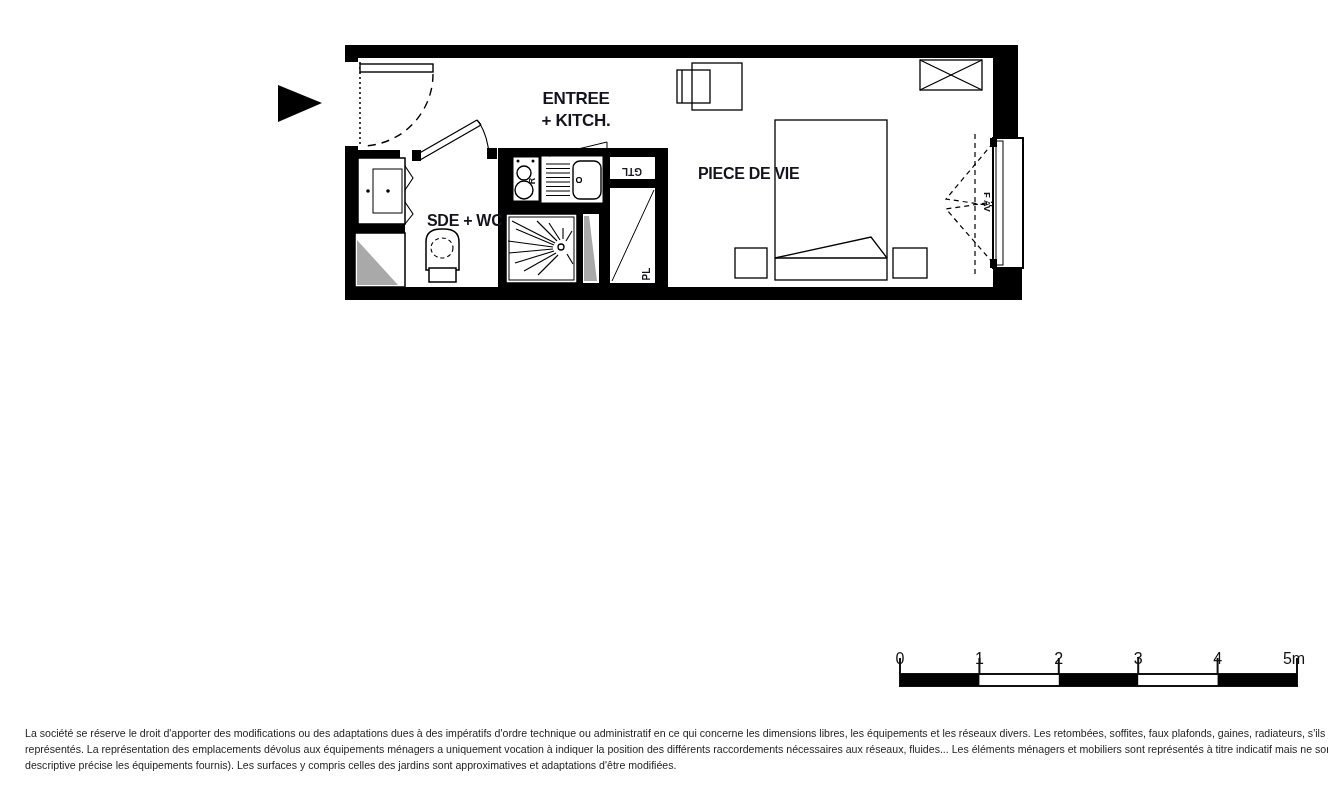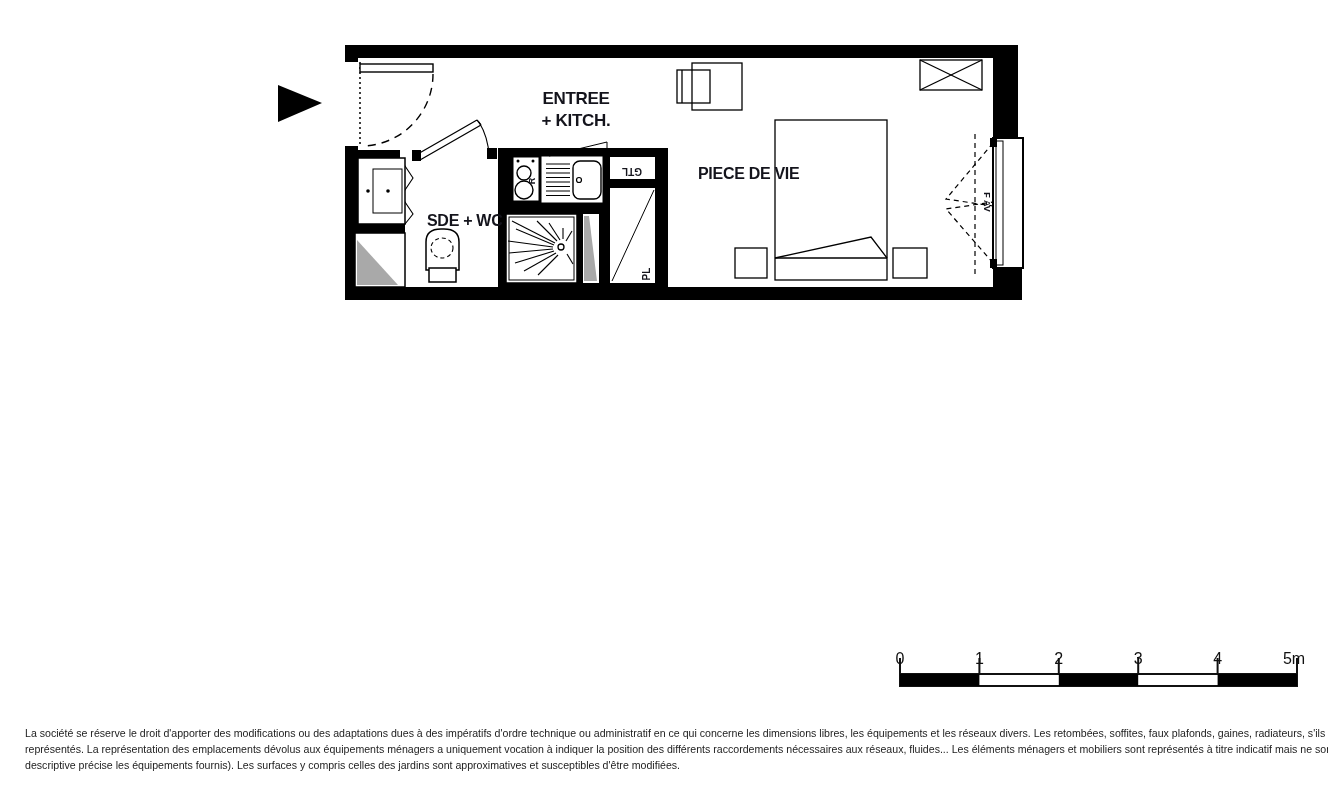--- a/index.html
+++ b/index.html
@@ -180,14 +180,14 @@
       <text class="scale-num" x="1138.2" y="664" text-anchor="middle">3</text>
       <text class="scale-num" x="1217.6" y="664" text-anchor="middle">4</text>
       <text class="scale-num" x="1294" y="664" text-anchor="middle">5m</text>
     </g>
   </g>
 </svg>
 
 <div class="disclaimer">
   <div>La société se réserve le droit d'apporter des modifications ou des adaptations dues à des impératifs d'ordre technique ou administratif en ce qui concerne les dimensions libres, les équipements et les réseaux divers. Les retombées, soffites, faux plafonds, gaines, radiateurs, s'ils existent, ne sont pas tous</div>
   <div>représentés. La représentation des emplacements dévolus aux équipements ménagers a uniquement vocation à indiquer la position des différents raccordements nécessaires aux réseaux, fluides... Les éléments ménagers et mobiliers sont représentés à titre indicatif mais ne sont pas tous fournis (seule la notice</div>
-  <div>descriptive précise les équipements fournis). Les surfaces y compris celles des jardins sont approximatives et susceptibles d'être modifiées.</div>
+  <div>descriptive précise les équipements fournis). Les surfaces y compris celles des jardins sont approximatives et adaptations d'être modifiées.</div>
 </div>
 
 </body></html>

